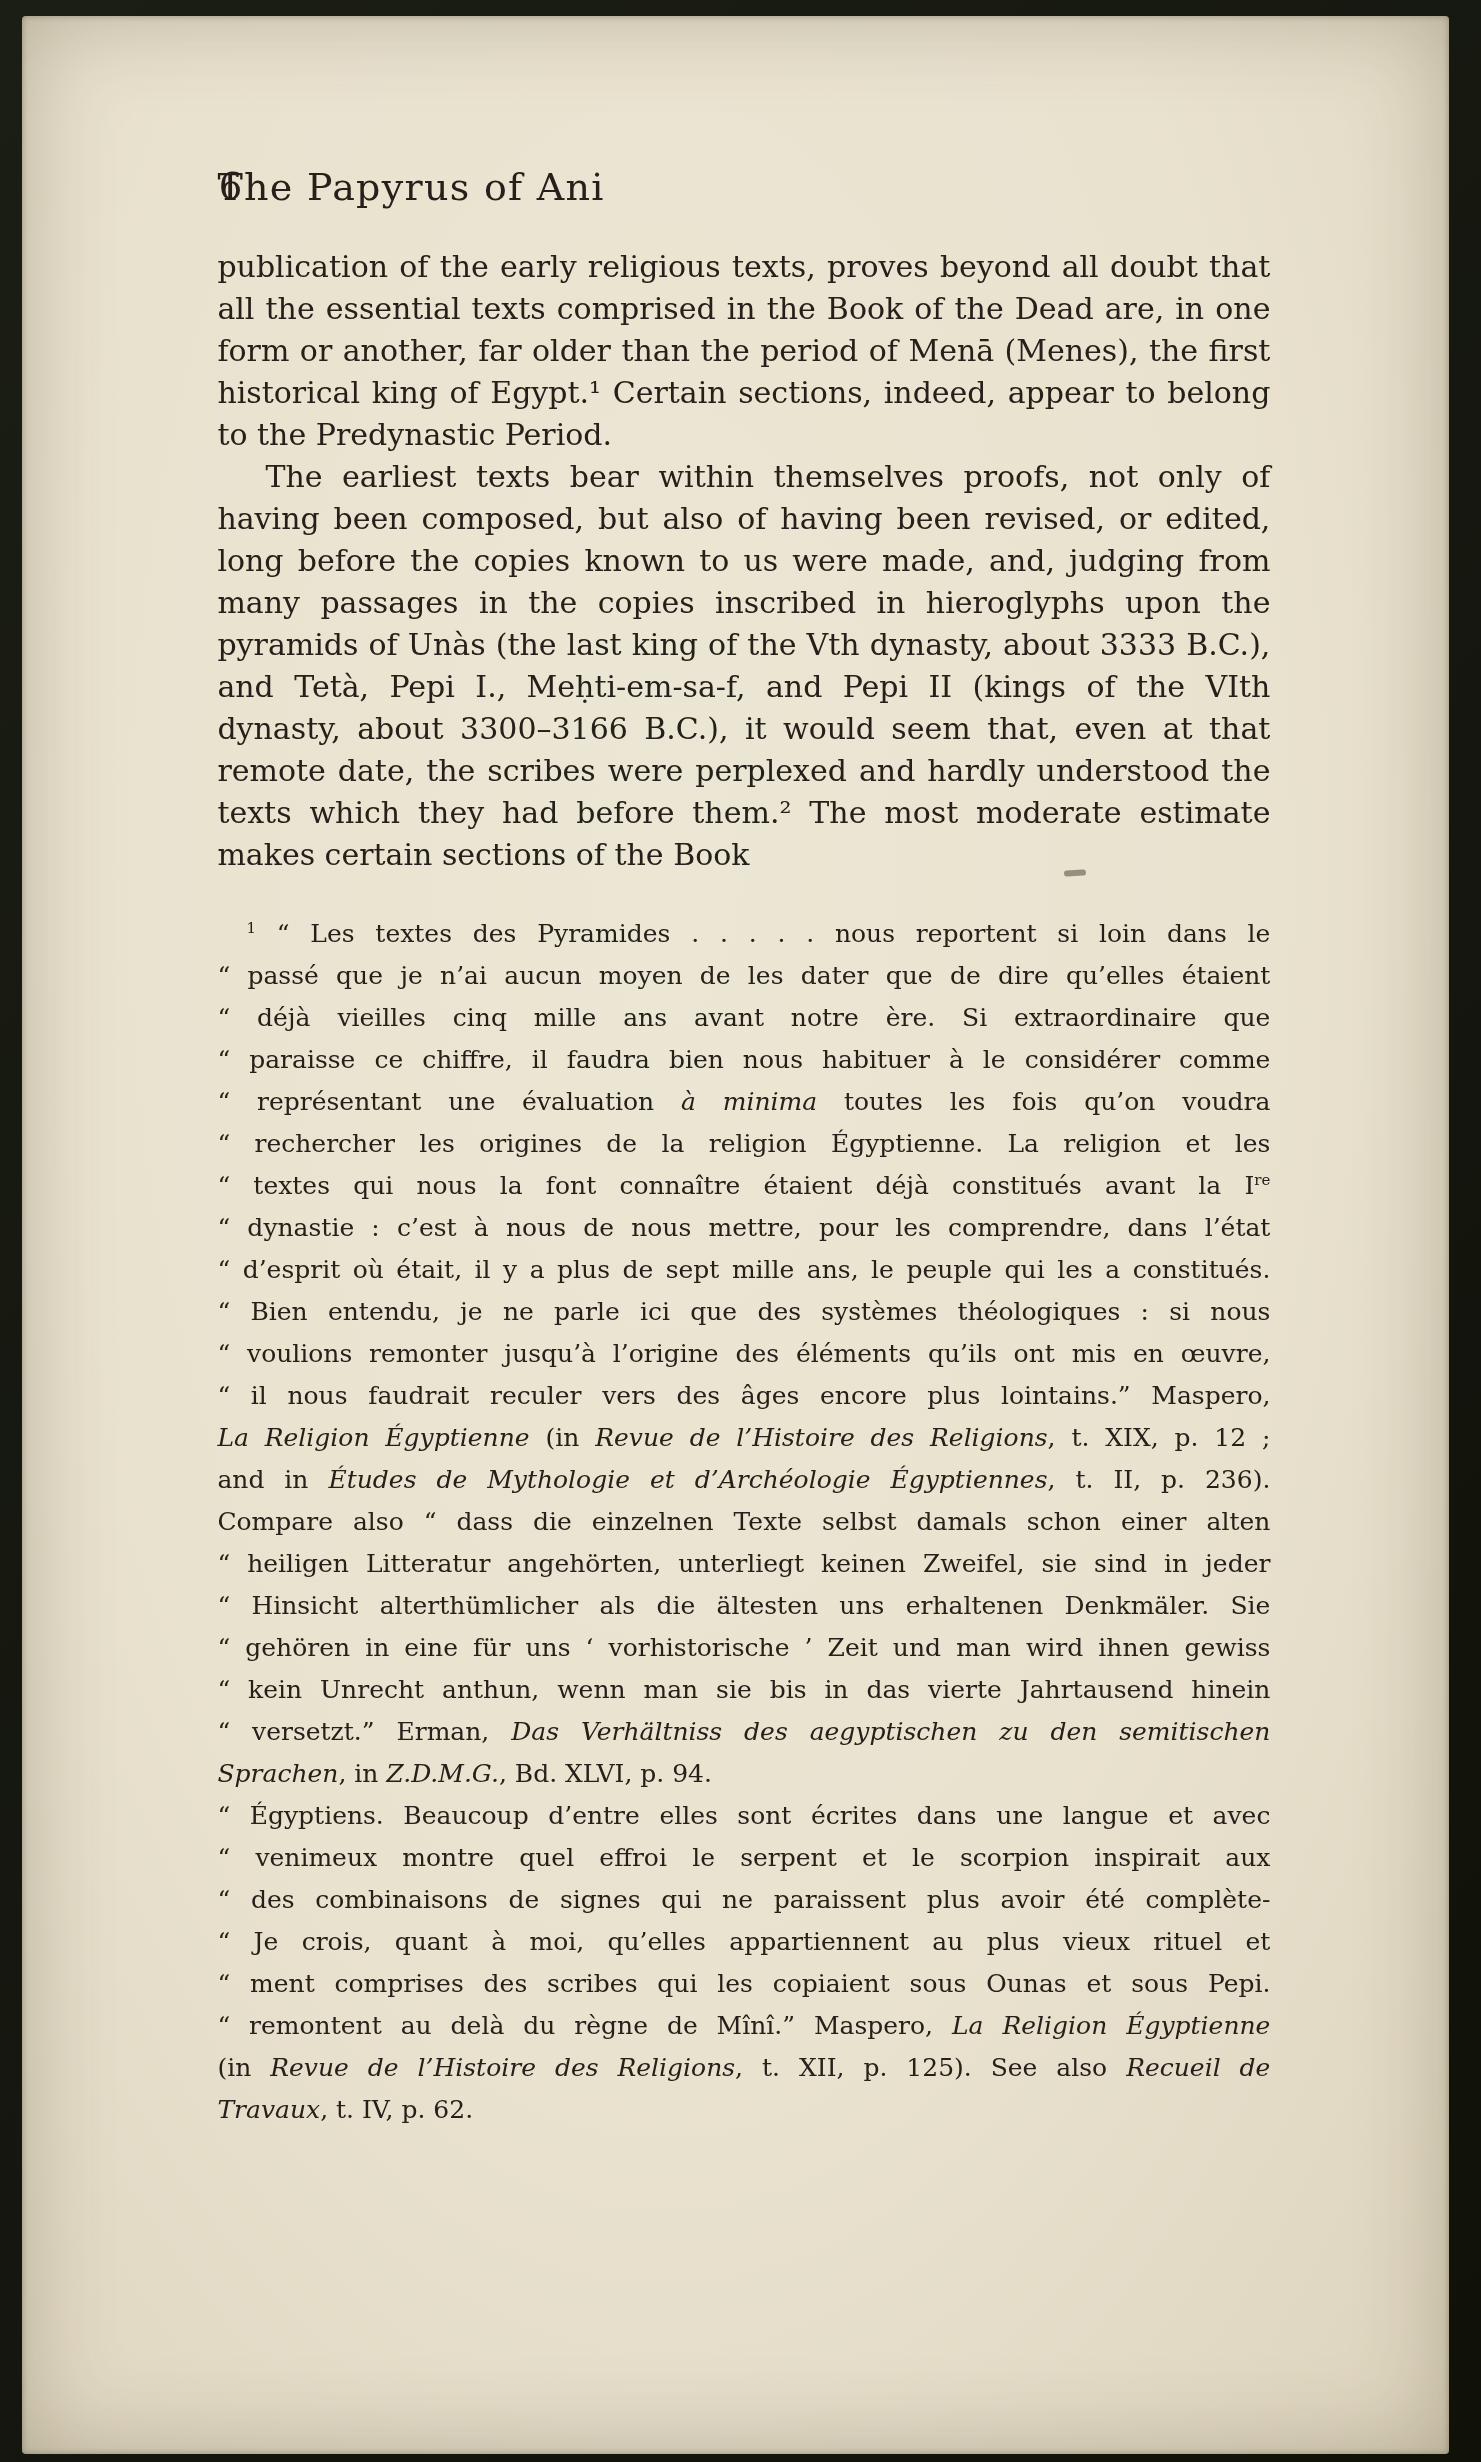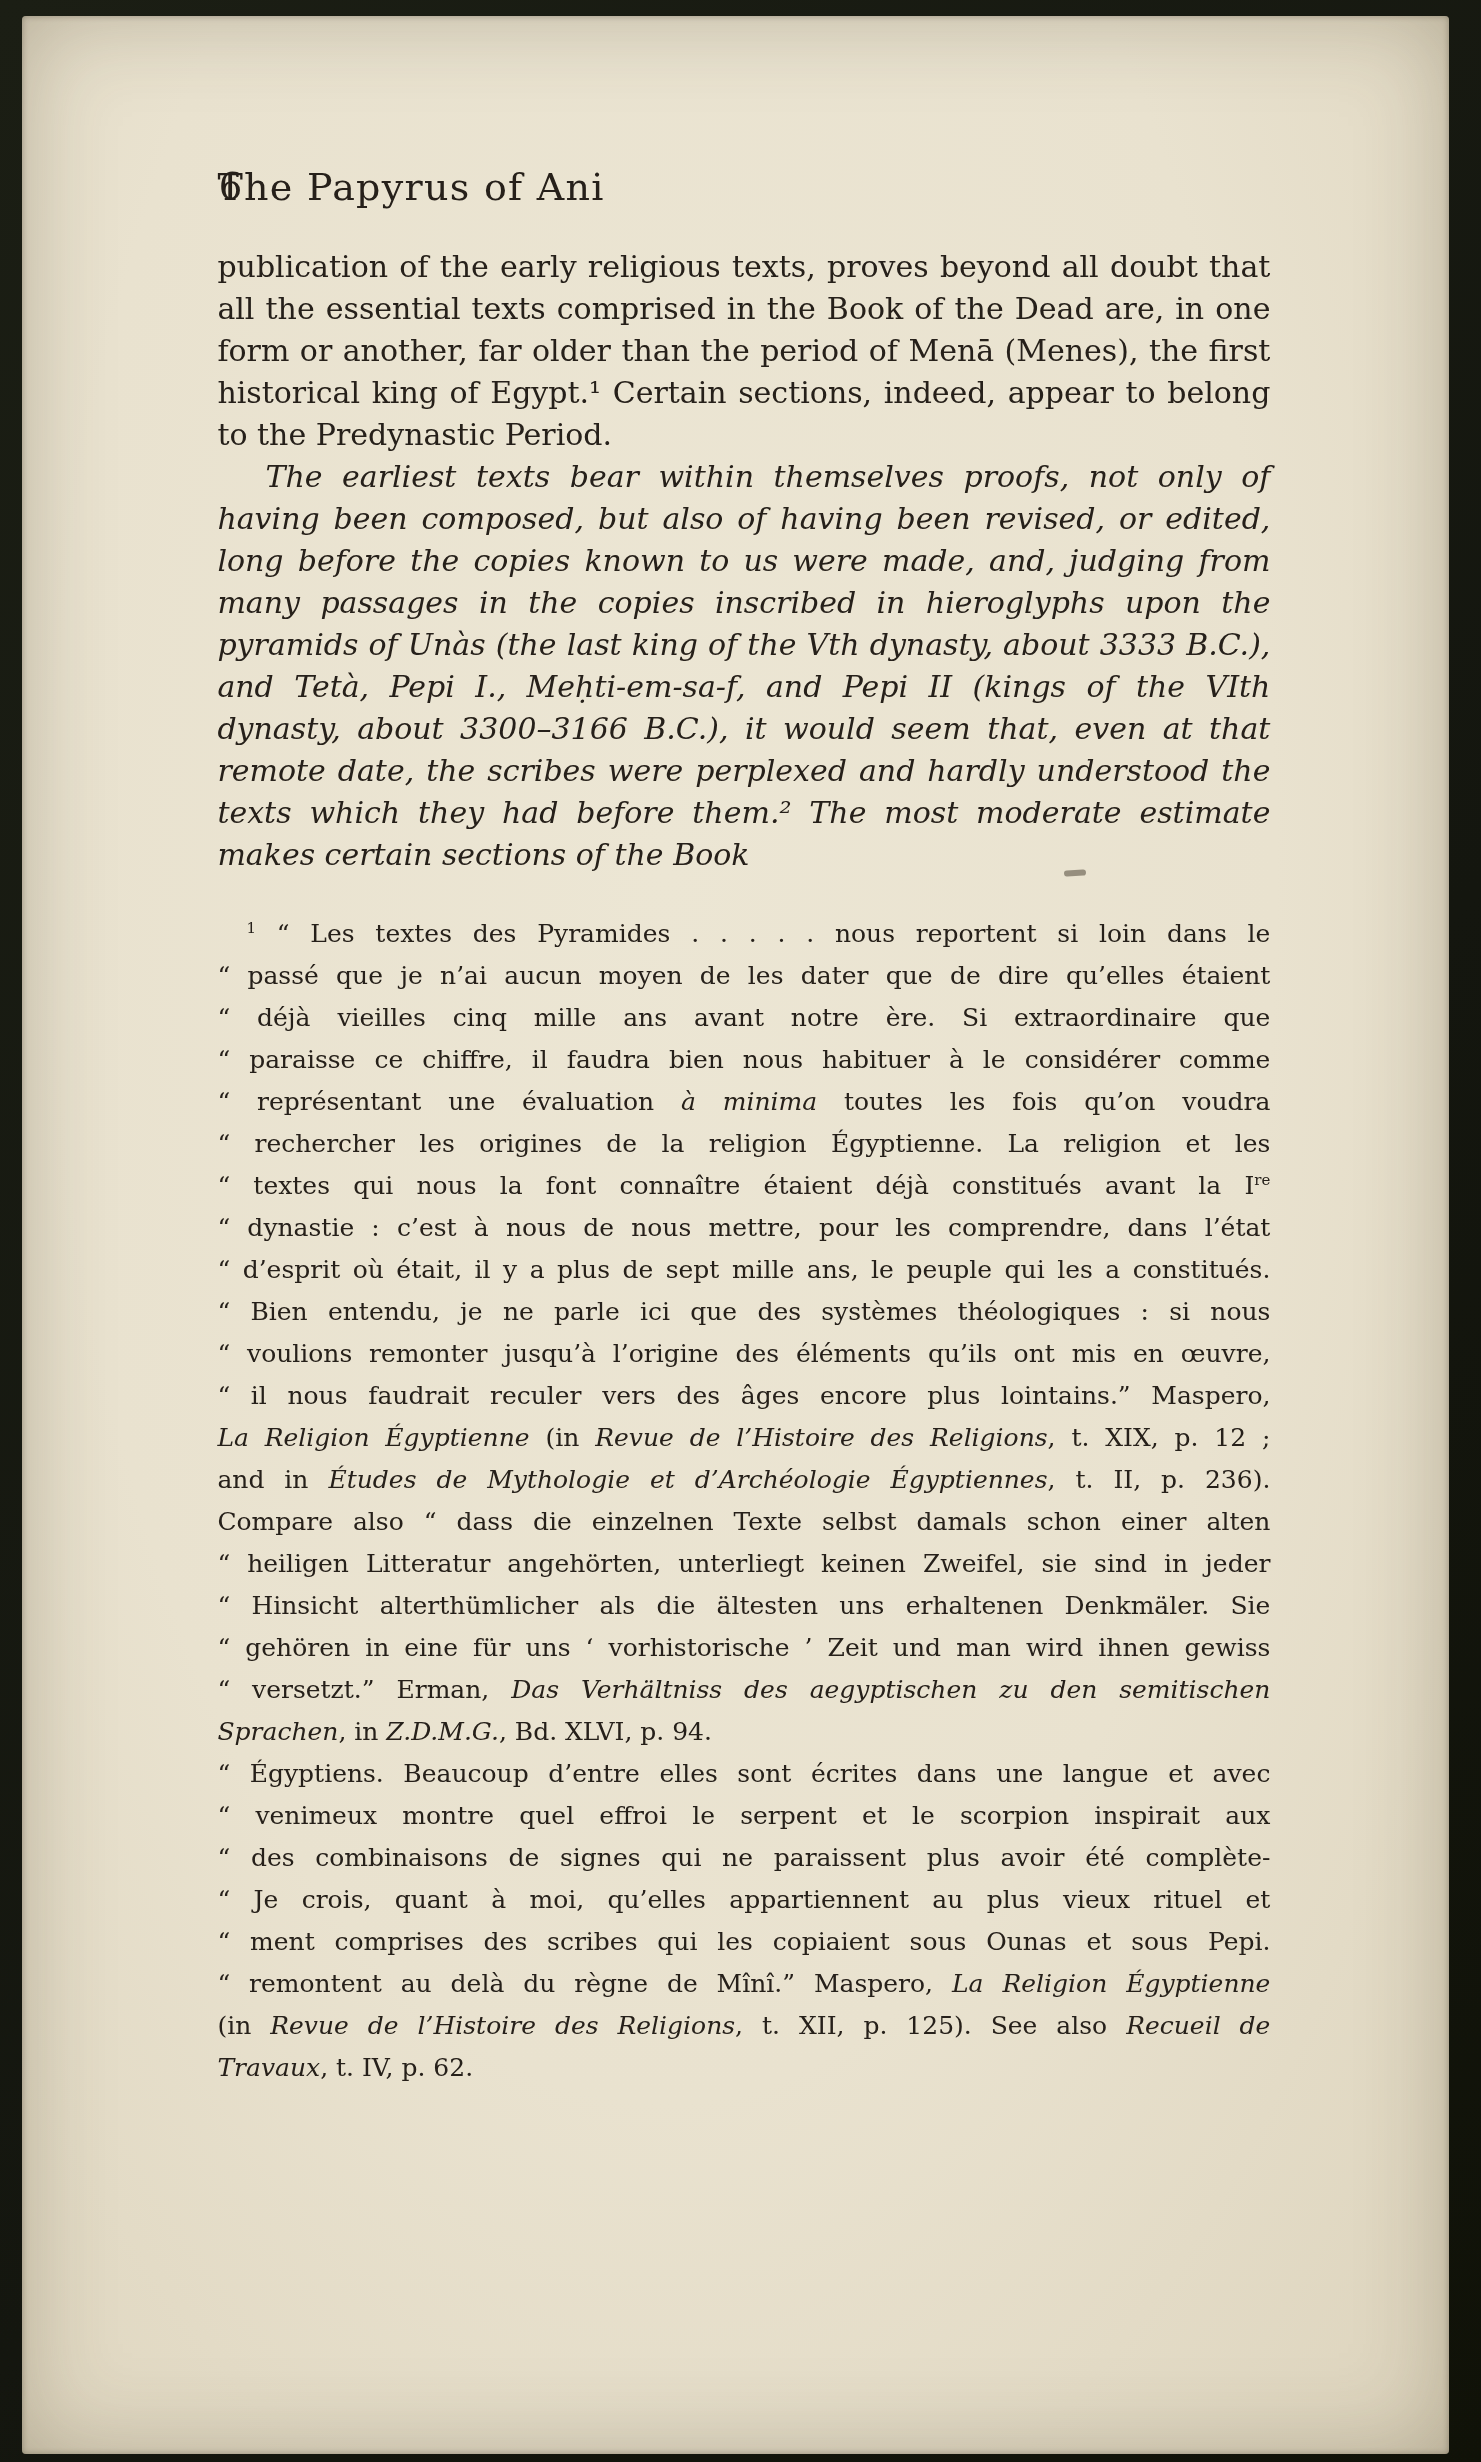--- a/index.html
+++ b/index.html
@@ -18,21 +18,21 @@
     box-shadow: inset 0 0 92px rgba(70, 58, 32, 0.28), inset 0 0 6.6px rgba(40, 35, 20, 0.35);
   }
   .content { position: absolute; left: 195px; top: 148px; width: 1053px; }
 
   header { position: relative; height: 46px; }
   .page-number { position: absolute; left: 1.3px; top: 0; font-size: 37px; line-height: 46px; }
   .running-title { display: block; text-align: left; font-size: 38px; line-height: 46px; letter-spacing: 1.3px; }
 
   .body-text { margin-top: 36px; font-size: 30px; line-height: 42px; }
   .body-text p { text-align: justify; }
-  .body-text p.indent { text-indent: 48px; font-style: italic; }
+  .body-text p.indent { text-indent: 48px; }
 
   .footnotes { margin-top: 37px; font-size: 25px; line-height: 42px; }
   .footnote { margin: 0; }
   .fn-line { text-align: justify; text-align-last: justify; }
   .fn-line.first { text-indent: 29px; }
   .fn-line.last { text-align-last: left; }
   .it { font-style: italic; margin-top: 24px; }
   .sup { font-size: 0.6em; vertical-align: super; line-height: 0; }
 
   .smudge {
@@ -71,20 +71,21 @@
           <div class="fn-line"><span>“ d’esprit où était, il y a plus de sept mille ans, le peuple qui les a constitués.</span></div>
           <div class="fn-line"><span>“ Bien entendu, je ne parle ici que des systèmes théologiques : si nous</span></div>
           <div class="fn-line"><span>“ voulions remonter jusqu’à l’origine des éléments qu’ils ont mis en œuvre,</span></div>
           <div class="fn-line"><span>“ il nous faudrait reculer vers des âges encore plus lointains.” Maspero,</span></div>
           <div class="fn-line"><span class="it">La Religion Égyptienne</span><span> (in </span><span class="it">Revue de l’Histoire des Religions</span><span>, t. XIX, p. 12 ;</span></div>
           <div class="fn-line"><span>and in </span><span class="it">Études de Mythologie et d’Archéologie Égyptiennes</span><span>, t. II, p. 236).</span></div>
           <div class="fn-line"><span>Compare also “ dass die einzelnen Texte selbst damals schon einer alten</span></div>
           <div class="fn-line"><span>“ heiligen Litteratur angehörten, unterliegt keinen Zweifel, sie sind in jeder</span></div>
           <div class="fn-line"><span>“ Hinsicht alterthümlicher als die ältesten uns erhaltenen Denkmäler. Sie</span></div>
           <div class="fn-line"><span>“ gehören in eine für uns ‘ vorhistorische ’ Zeit und man wird ihnen gewiss</span></div>
+          <div class="fn-line"><span>“ kein Unrecht anthun, wenn man sie bis in das vierte Jahrtausend hinein</span></div>
           <div class="fn-line"><span>“ versetzt.” Erman, </span><span class="it">Das Verhältniss des aegyptischen zu den semitischen</span></div>
           <div class="fn-line last"><span class="it">Sprachen</span><span>, in </span><span class="it">Z.D.M.G.</span><span>, Bd. XLVI, p. 94.</span></div>
         </div>
         <div class="footnote">
           <div class="fn-line"><span>“ Égyptiens. Beaucoup d’entre elles sont écrites dans une langue et avec</span></div>
           <div class="fn-line"><span>“ venimeux montre quel effroi le serpent et le scorpion inspirait aux</span></div>
           <div class="fn-line"><span>“ des combinaisons de signes qui ne paraissent plus avoir été complète-</span></div>
           <div class="fn-line"><span>“ Je crois, quant à moi, qu’elles appartiennent au plus vieux rituel et</span></div>
           <div class="fn-line"><span>“ ment comprises des scribes qui les copiaient sous Ounas et sous Pepi.</span></div>
           <div class="fn-line"><span>“ remontent au delà du règne de Mînî.” Maspero, </span><span class="it">La Religion Égyptienne</span></div>

